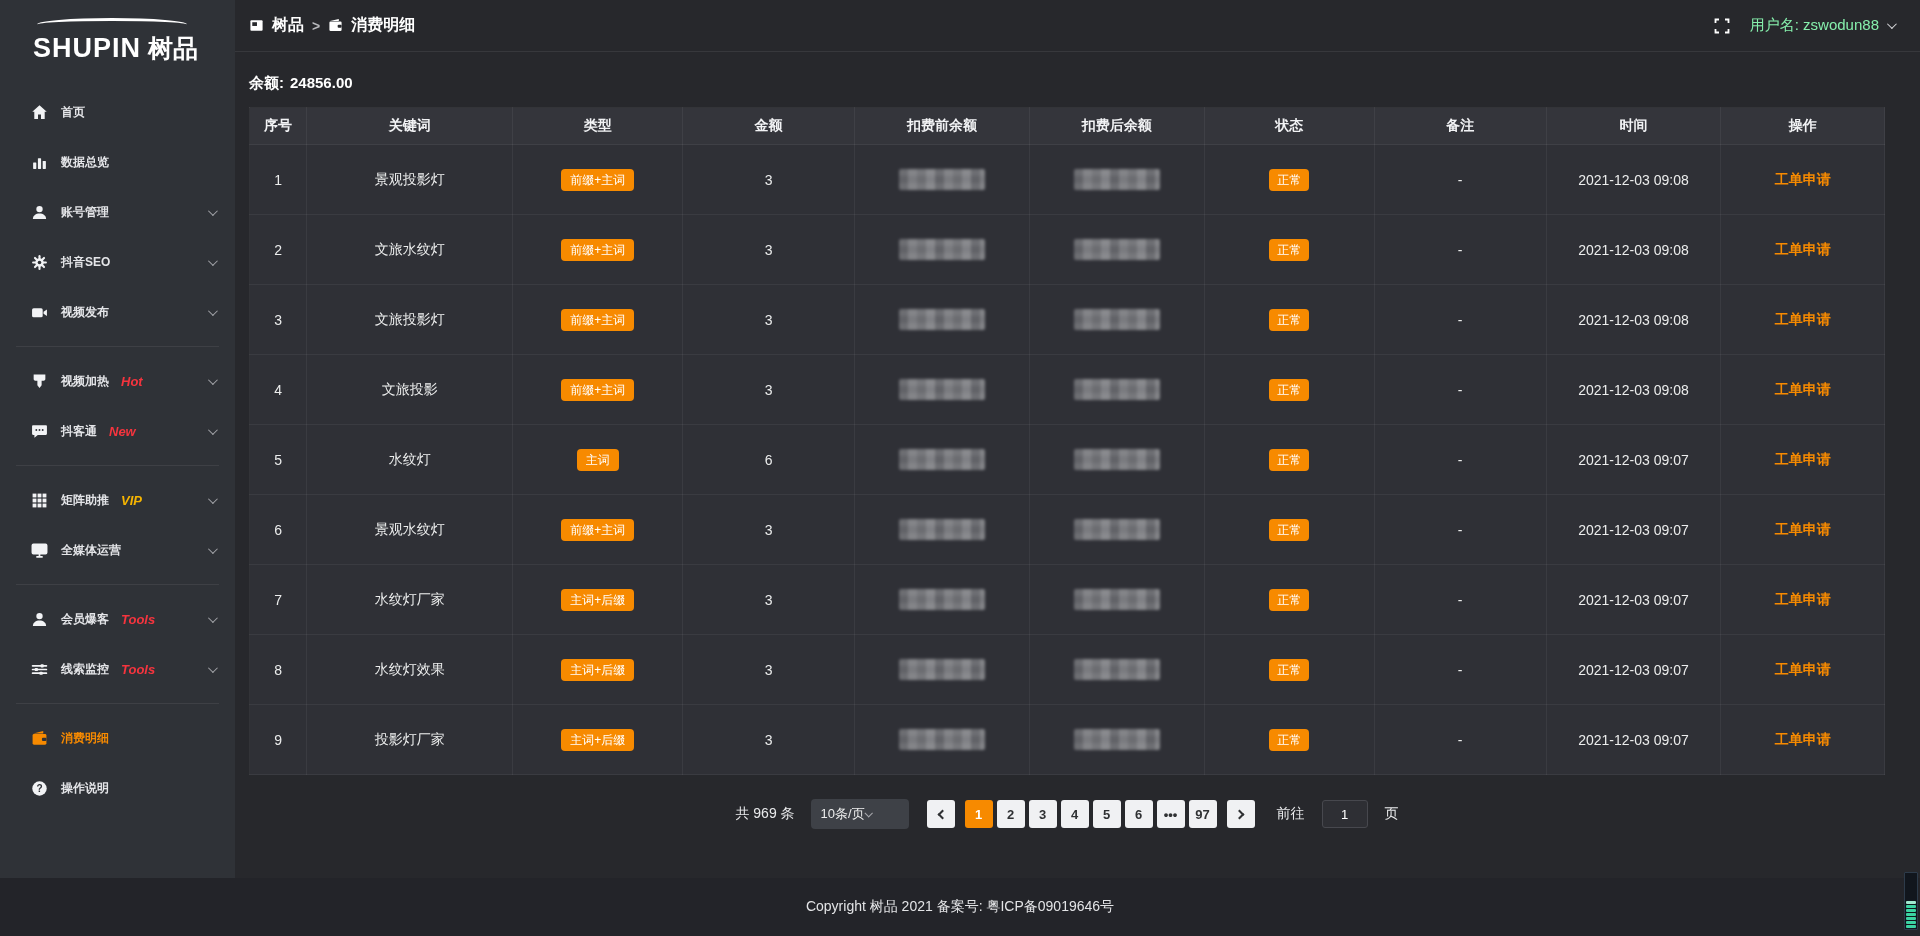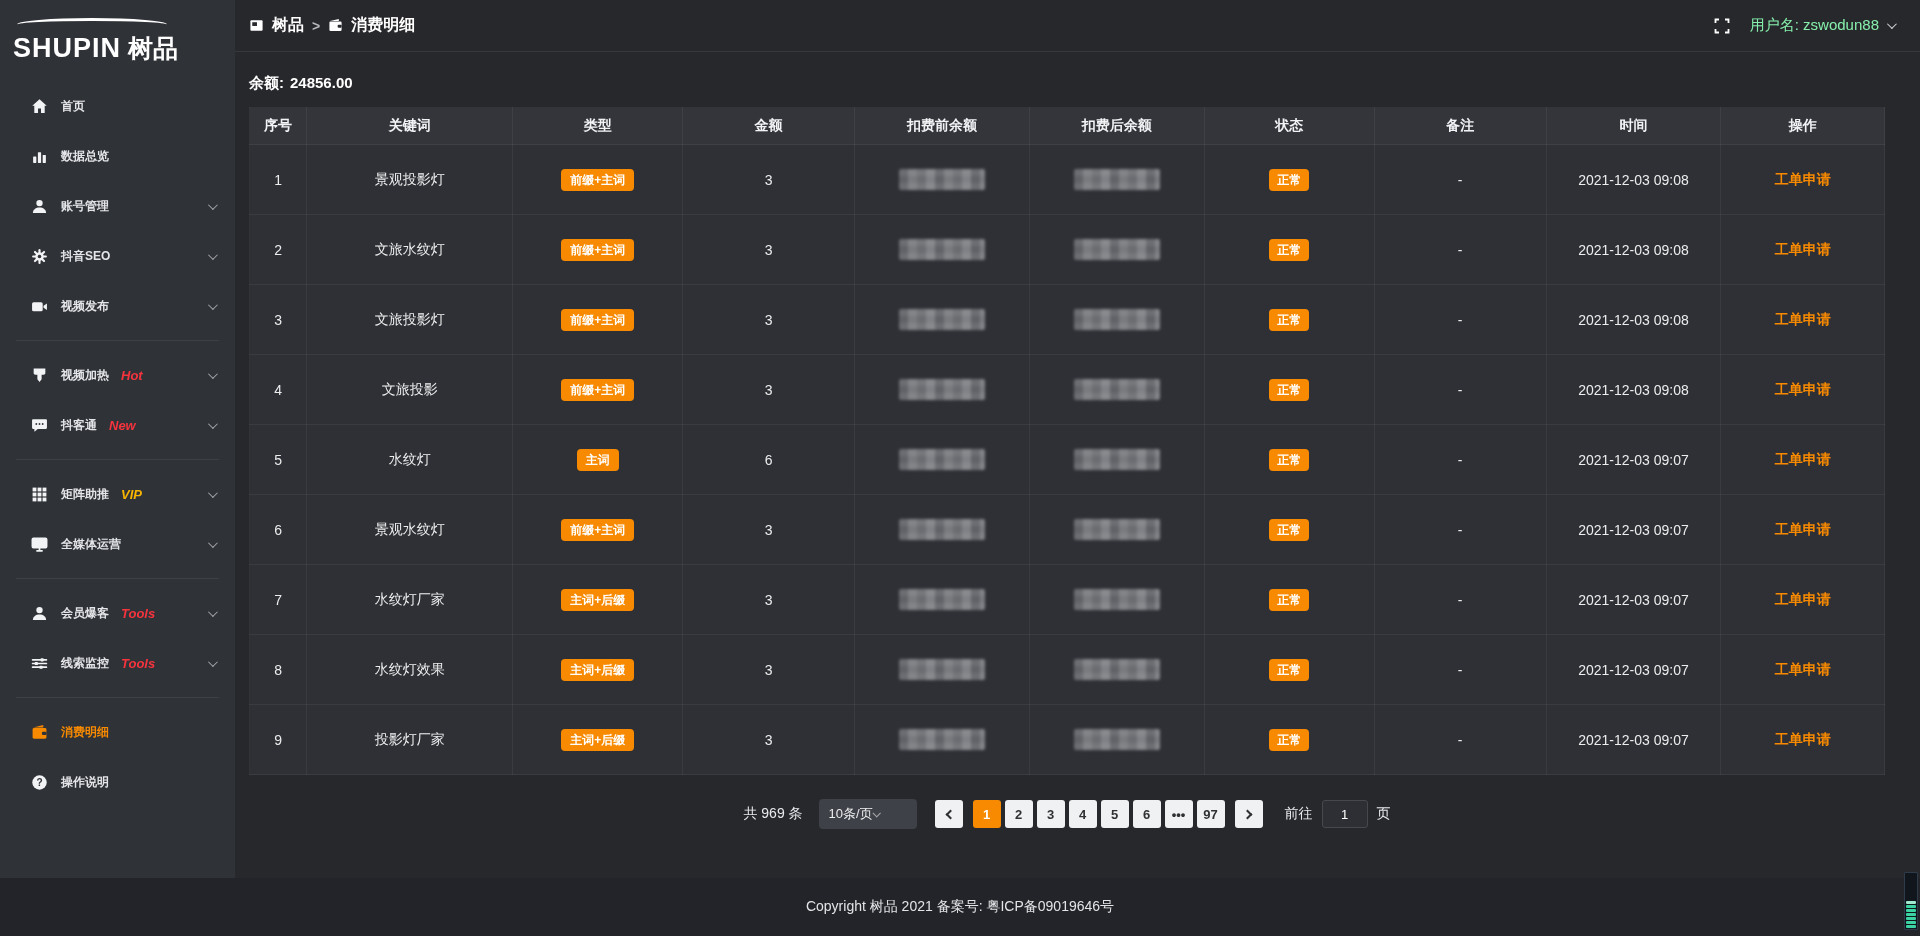--- a/index.html
+++ b/index.html
@@ -18,21 +18,21 @@
   body{
     background:var(--bg);
     font-family:"Liberation Sans","DejaVu Sans",sans-serif;
     color:var(--text);
     display:flex;flex-direction:column;
   }
   .app{flex:1;display:flex;min-height:0;}
 
   
   .sidebar{width:235px;background:var(--sidebar-bg);flex-shrink:0;padding-top:8px;}
-  .logo{padding:10px 16px 6px 13px;margin-bottom:10px;}
+  .logo{padding:10px 16px 6px 33px;margin-bottom:16px;}
   .logo-arc{width:150px;height:13px;border-top:3px solid #fff;border-radius:50% 50% 0 0;margin-left:4px;}
   .logo-line{display:flex;align-items:baseline;gap:7px;margin-top:1px;}
   .logo-en{font-size:27px;font-weight:900;letter-spacing:1px;color:#fff;}
   .logo-cn{font-size:25px;font-weight:800;color:#fff;}
   .menu-item{height:50px;display:flex;align-items:center;padding:0 20px 0 30px;cursor:pointer;color:#e4e5e8;}
   .menu-item .mi-icon{width:18px;height:18px;margin-right:13px;flex-shrink:0;display:flex;align-items:center;justify-content:center;color:#f2f3f5;}
   .menu-item .mi-label{font-size:12px;font-weight:600;}
   .menu-item.active{color:var(--accent);}
   .menu-item.active .mi-icon{color:var(--accent);}
   .menu-item.active .mi-label{color:var(--accent);}
@@ -54,41 +54,41 @@
   .user-chev{width:7px;height:7px;border-right:1.6px solid #d7d8db;border-bottom:1.6px solid #d7d8db;transform:rotate(45deg) translateY(-2px);}
 
   .content{flex:1;padding:16px 35px 0 14px;min-height:0;}
   .balance{font-size:15px;font-weight:700;color:#fff;margin:6px 0 14px 0;}
   .balance b{margin-left:6px;text-align:right;}
 
   
   table{width:100%;border-collapse:collapse;table-layout:fixed;border:1px solid var(--line);}
   thead th{height:37px;background:var(--head-bg);color:#f2f3f5;font-size:14px;font-weight:700;border:1px solid rgba(255,255,255,.06);}
   tbody td{height:70px;background:var(--row-bg);text-align:center;font-size:14px;color:#eceded;border:1px solid rgba(255,255,255,.055);}
-  .type-badge,.status-badge{display:inline-block;background:var(--accent);color:#fff;font-size:12px;font-weight:700;border-radius:4px;padding:5px 9px;line-height:1;}
+  .type-badge,.status-badge{display:inline-block;background:var(--accent);color:#fff;font-size:12px;font-weight:400;border-radius:4px;padding:5px 9px;line-height:1;}
   .status-badge{padding:5px 8px;}
   .blur-block{width:86px;height:21px;margin:0 auto;border-radius:2px;opacity:.8;
     background:
       repeating-linear-gradient(0deg, rgba(255,255,255,.10) 0 7px, rgba(255,255,255,0) 7px 14px),
       repeating-linear-gradient(90deg,#6e6f74 0 9px,#8d8e92 9px 18px,#7b7c80 18px 27px,#95969a 27px 36px);
     filter:blur(1.6px);}
   .action-link{color:var(--accent);font-size:14px;font-weight:600;text-decoration:none;cursor:pointer;}
 
   
   .pagination{margin-top:24px;display:flex;align-items:center;justify-content:center;gap:6px;}
   .pg-total{font-size:14px;color:#e9eaec;margin-right:10px;}
   .pg-select{width:98px;height:30px;background:#3e4147;border-radius:4px;display:flex;align-items:center;justify-content:flex-start;padding:0 10px;font-size:13px;color:#eceded;cursor:pointer;margin-right:10px;}
   .sel-chev{width:6px;height:6px;border-right:1.5px solid #a8a9ae;border-bottom:1.5px solid #a8a9ae;transform:rotate(45deg) translateY(-1px);}
   .page-btn{min-width:28px;height:28px;border:none;border-radius:3px;background:#f0f1f3;color:#2f3133;font-size:13px;font-weight:600;cursor:pointer;margin:0 2px;font-family:inherit;display:inline-flex;align-items:center;justify-content:center;}
   .page-btn.active{background:var(--accent);color:#fff;}
   .page-btn.nav{padding:0 8px;}
   .chev{display:inline-block;width:7px;height:7px;border-right:2px solid #2f3133;border-bottom:2px solid #2f3133;}
   .chev.left{transform:rotate(135deg);margin-left:3px;}
   .chev.right{transform:rotate(-45deg);margin-right:3px;}
-  .pg-goto{display:flex;align-items:center;gap:9px;margin-left:14px;font-size:14px;color:#e9eaec;}
+  .pg-goto{display:flex;align-items:center;gap:17px;margin-left:14px;font-size:14px;color:#e9eaec;}
   .goto-input{width:46px;height:28px;background:#2e2f34;border:1px solid #47484e;border-radius:3px;color:#fff;text-align:center;font-size:13px;font-family:inherit;}
 
   
   footer{height:58px;background:#232429;display:flex;align-items:center;justify-content:center;font-size:14px;color:#e3e4e6;flex-shrink:0;}
 
   
   .stats-widget{position:fixed;right:2px;bottom:6px;width:14px;height:58px;background:#11161d;border:1px solid #2d3b4a;display:flex;flex-direction:column;justify-content:flex-end;gap:1px;padding:1px;border-radius:1px;}
   .stats-widget i{display:block;height:3px;background:#3bd3a2;border-radius:1px;}
   .stats-widget i:nth-child(1){background:#9fe9cf;}
 </style>

